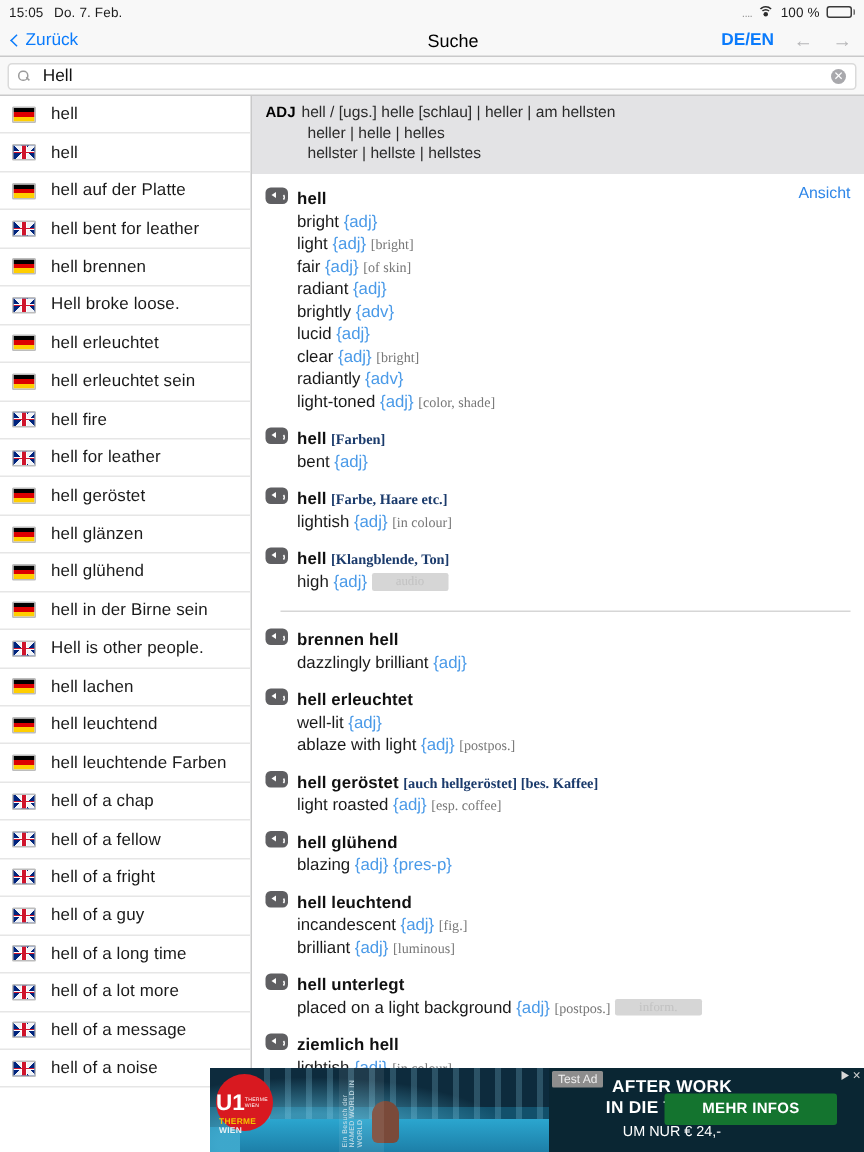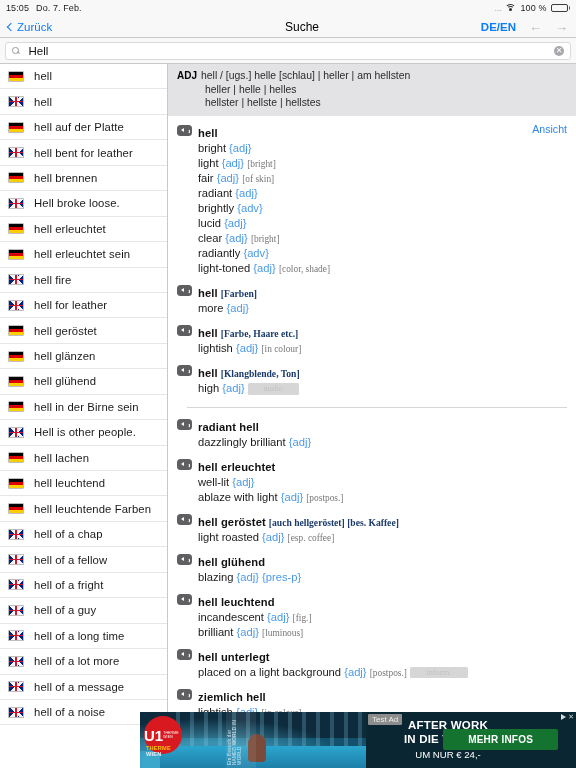--- a/index.html
+++ b/index.html
@@ -458,41 +458,41 @@
             <div class="tr"><span>lucid</span> <span class="pos-tag">{adj}</span></div>
             <div class="tr"><span>clear</span> <span class="pos-tag">{adj}</span> <span class="note">[bright]</span></div>
             <div class="tr"><span>radiantly</span> <span class="pos-tag">{adv}</span></div>
             <div class="tr"><span>light-toned</span> <span class="pos-tag">{adj}</span> <span class="note">[color, shade]</span></div>
           </div>
           <div class="entry">
             <div class="ehead">
               <span class="spk"></span>
               <span><span class="hw">hell</span><span class="hw-ctx">[Farben]</span></span>
             </div>
-            <div class="tr"><span>more</span> <span class="pos-tag">{adj}</span></div>
+            <div class="tr"><span>bent</span> <span class="pos-tag">{adj}</span></div>
           </div>
           <div class="entry">
             <div class="ehead">
               <span class="spk"></span>
               <span><span class="hw">hell</span><span class="hw-ctx">[Farbe, Haare etc.]</span></span>
             </div>
             <div class="tr"><span>lightish</span> <span class="pos-tag">{adj}</span> <span class="note">[in colour]</span></div>
           </div>
           <div class="entry">
             <div class="ehead">
               <span class="spk"></span>
               <span><span class="hw">hell</span><span class="hw-ctx">[Klangblende, Ton]</span></span>
             </div>
             <div class="tr"><span>high</span> <span class="pos-tag">{adj}</span> <span class="badge">audio</span></div>
           </div>
           <div class="divider"></div>
           <div class="entry">
             <div class="ehead">
               <span class="spk"></span>
-              <span><span class="hw">radiant hell</span></span>
+              <span><span class="hw">brennen hell</span></span>
             </div>
             <div class="tr"><span>dazzlingly brilliant</span> <span class="pos-tag">{adj}</span></div>
           </div>
           <div class="entry">
             <div class="ehead">
               <span class="spk"></span>
               <span><span class="hw">hell erleuchtet</span></span>
             </div>
             <div class="tr"><span>well-lit</span> <span class="pos-tag">{adj}</span></div>
             <div class="tr"><span>ablaze with light</span> <span class="pos-tag">{adj}</span> <span class="note">[postpos.]</span></div>

